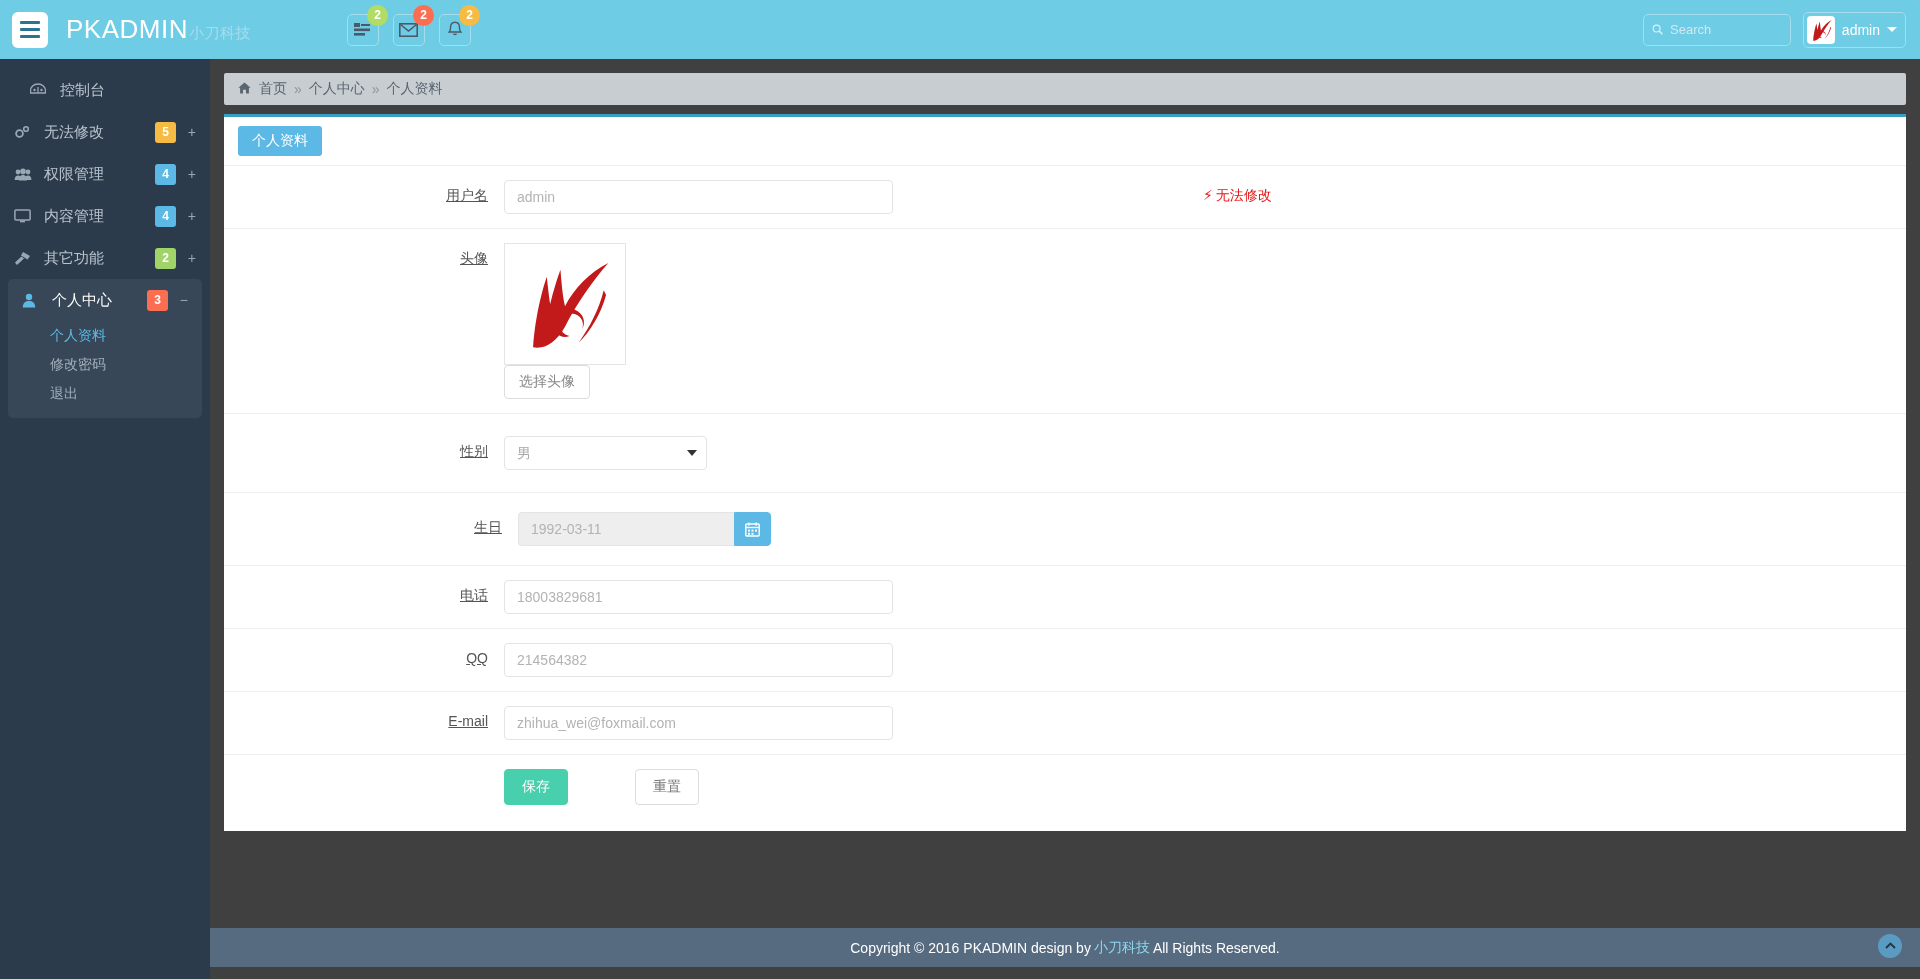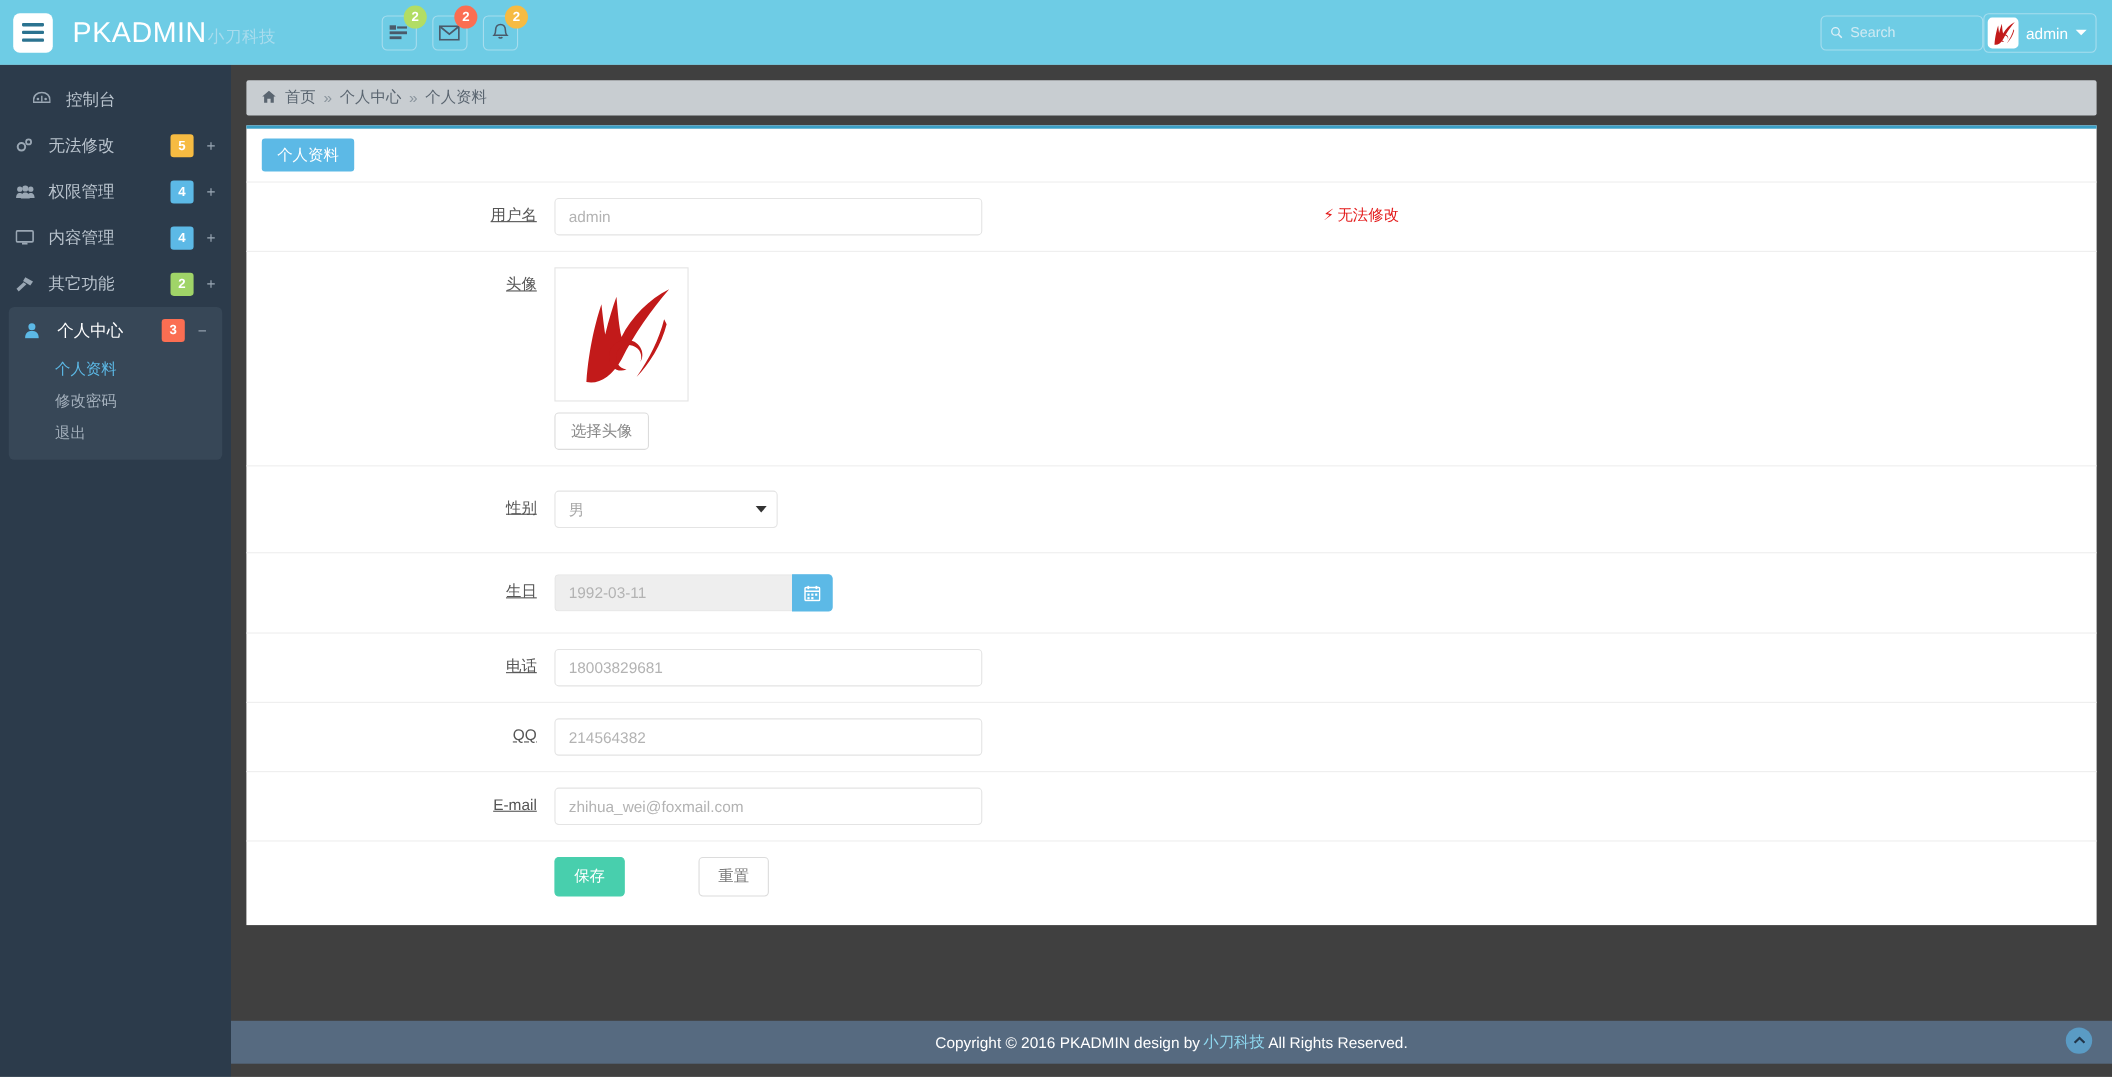--- a/index.html
+++ b/index.html
@@ -32,21 +32,21 @@
   }
   .badge {
     position: absolute; top: -10px; right: -10px; min-width: 21px; height: 21px;
     border-radius: 50%; color: #fff; font-size: 12px; line-height: 21px;
     text-align: center; font-weight: bold; padding: 0 2px;
   }
   .badge.green { background: #b2dd64; }
   .badge.red { background: #fb6e52; }
   .badge.orange { background: #f6bb42; }
 
-  .header-right { margin-left: auto; display: flex; align-items: center; margin-right: 14px; }
+  .header-right { margin-left: auto; display: flex; align-items: center; gap: 12px; margin-right: 14px; }
   .search-box {
     width: 148px; height: 32px; border: 1px solid #a6ddee; border-radius: 5px;
     display: flex; align-items: center; padding: 0 8px; gap: 7px; cursor: text;
   }
   .search-box input {
     border: none; background: transparent; outline: none; color: #fff;
     font-size: 13px; width: 100%; font-family: inherit;
   }
   .search-box input::placeholder { color: #cfeaf3; }
   .user-box {
@@ -139,21 +139,21 @@
   }
   .inp::placeholder { color: #b3b3b3; }
   .hint { margin-left: 310px; color: #e31a1a; font-size: 14px; padding-top: 7px; white-space: nowrap; }
   .hint .bolt { margin-right: 3px; }
 
   .avatar-box {
     width: 122px; height: 122px; border: 1px solid #e4e4e4; padding: 3px;
     background: #fff; display: flex; align-items: center; justify-content: center;
   }
   .btn-plain {
-    margin-top: 10px; background: #fff; border: 1px solid #dcdcdc; border-radius: 4px;
+    background: #fff; border: 1px solid #dcdcdc; border-radius: 4px;
     font-size: 14px; color: #888; padding: 7px 14px; cursor: pointer; font-family: inherit;
   }
 
   .select-wrap { position: relative; width: 203px; }
   .select-wrap select {
     width: 100%; height: 34px; border: 1px solid #e4e4e4; border-radius: 4px;
     padding: 0 26px 0 12px; font-size: 14px; color: #a8a8a8; background: #fff;
     appearance: none; -webkit-appearance: none; outline: none; font-family: inherit; cursor: pointer;
   }
   .select-wrap .arrow {
@@ -394,21 +394,21 @@
         <div class="form-field">
           <div class="select-wrap">
             <select>
               <option>男</option>
             </select>
             <span class="arrow"></span>
           </div>
         </div>
       </div>
 
-      <div class="form-row" style="padding:19px 0;">
+      <div class="form-row" style="padding:19px 14px;">
         <div class="form-label">生日</div>
         <div class="form-field">
           <div class="date-group">
             <input type="text" placeholder="1992-03-11" style="">
             <div class="date-btn">
               <svg width="15" height="15" viewBox="0 0 15 15">
                 <rect x="0.8" y="2" width="13.4" height="12" rx="1" fill="none" stroke="#fff" stroke-width="1.4"></rect>
                 <line x1="0.8" y1="5.5" x2="14.2" y2="5.5" stroke="#fff" stroke-width="1.4"></line>
                 <rect x="3" y="0.6" width="1.6" height="3" fill="#fff"></rect>
                 <rect x="10.4" y="0.6" width="1.6" height="3" fill="#fff"></rect>

